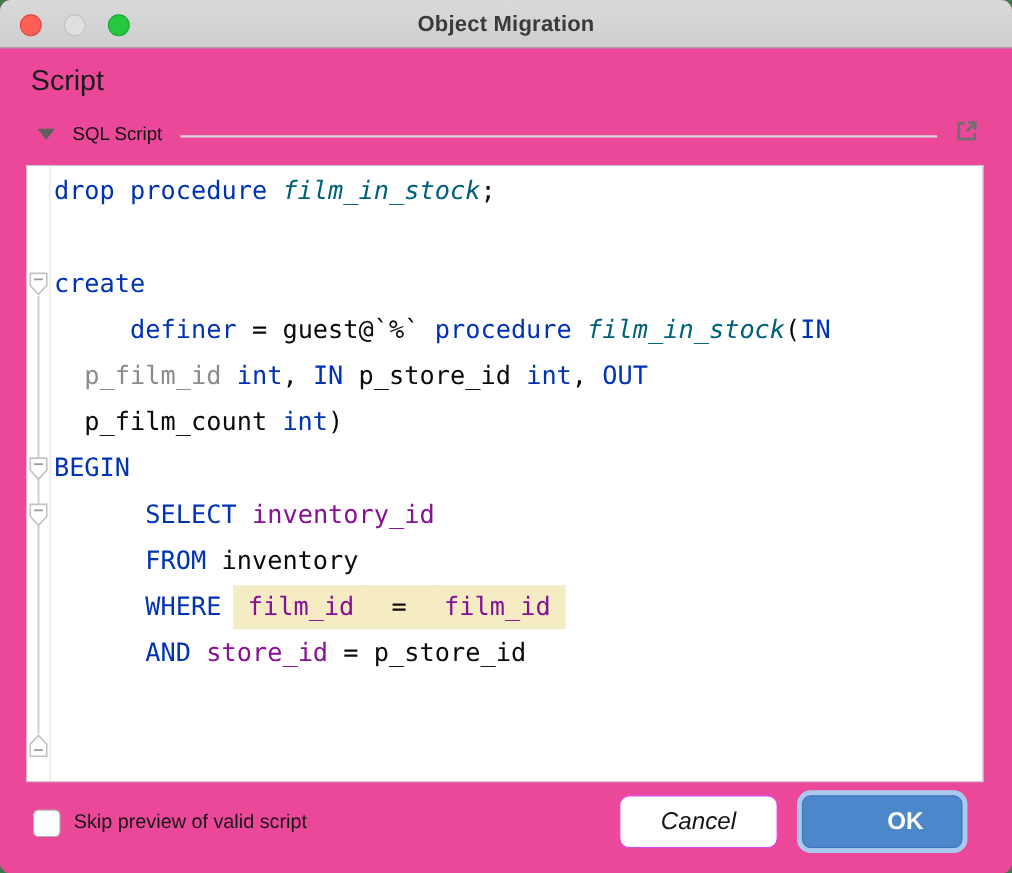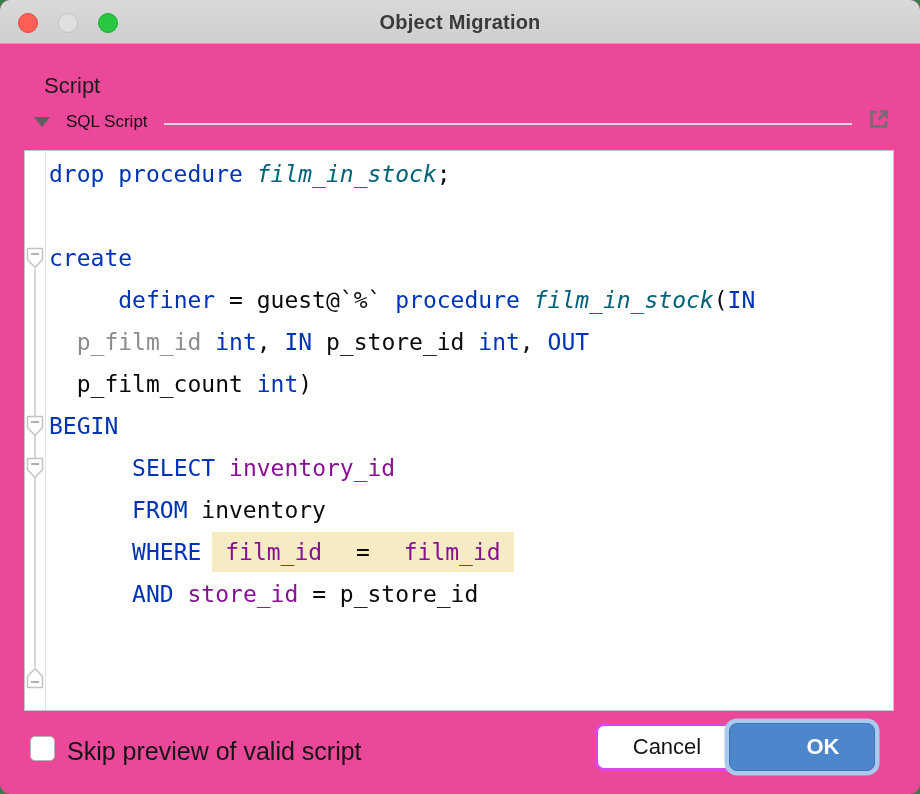--- a/index.html
+++ b/index.html
@@ -27,22 +27,22 @@
     display:flex; align-items:center; justify-content:center;
     font-size:20px; font-weight:600; color:#3a3a3a; letter-spacing:.2px;
   }
   .traffic { position:absolute; top:13px; width:20px; height:20px; border-radius:50%; }
   .t-close { left:18px; background:#fd5f56; border:1px solid #e14640; }
   .t-min   { left:58px; background:#dfdfdf; border:1px solid #c3c3c3; }
   .t-zoom  { left:98px; background:#27c83f; border:1px solid #1aaa2f; }
 
   
   .script-label {
-    position:absolute; left:44px; top:58px;
-    font-size:22px; color:#1c1c1c;margin-top:15px;
+    position:absolute; left:28px; top:58px;
+    font-size:26px; color:#1c1c1c;
   }
   .section-row {
     position:absolute; left:28px; top:106px; width:864px; height:32px;
     display:flex; align-items:center;
   }
   .tri {
     width:0; height:0; margin-left:6px;
     border-left:8px solid transparent; border-right:8px solid transparent;
     border-top:10px solid #5f5f5f;
     cursor:pointer;
@@ -87,30 +87,30 @@
     padding:4px 9px; margin:0 2px;
   }
 
   
   .checkbox {
     position:absolute; left:30px; top:736px; width:25px; height:25px;
     background:#fff; border:1.5px solid #b5b5b5; border-radius:5px; cursor:pointer;
   }
   .checkbox-label {
     position:absolute; left:67px; top:737px;
-    font-size:25px; color:#151515;
+    font-size:18px; color:#151515;
   }
   .btn {
     position:absolute; top:723px; height:48px;
     display:flex; align-items:center; justify-content:center;
     font-size:22px; border-radius:9px; cursor:pointer;
   }
   .btn-cancel {
-    left:595px; width:144px;
-    background:#ffffff; border:3px solid #d946ef; color:#141414;
+    left:563px; width:144px;
+    background:#ffffff; border:1px solid #d946ef; color:#141414;font-style:italic;
   }
   .btn-ok {
     left:729px; width:146px;
     background:#4c87cc; border:1px solid #3d74b8; color:#ffffff;
     font-weight:600;
     box-shadow:0 0 0 4.5px #a9c9ef;
     border-radius:8px;
     padding-left:42px;
   }
 </style>

